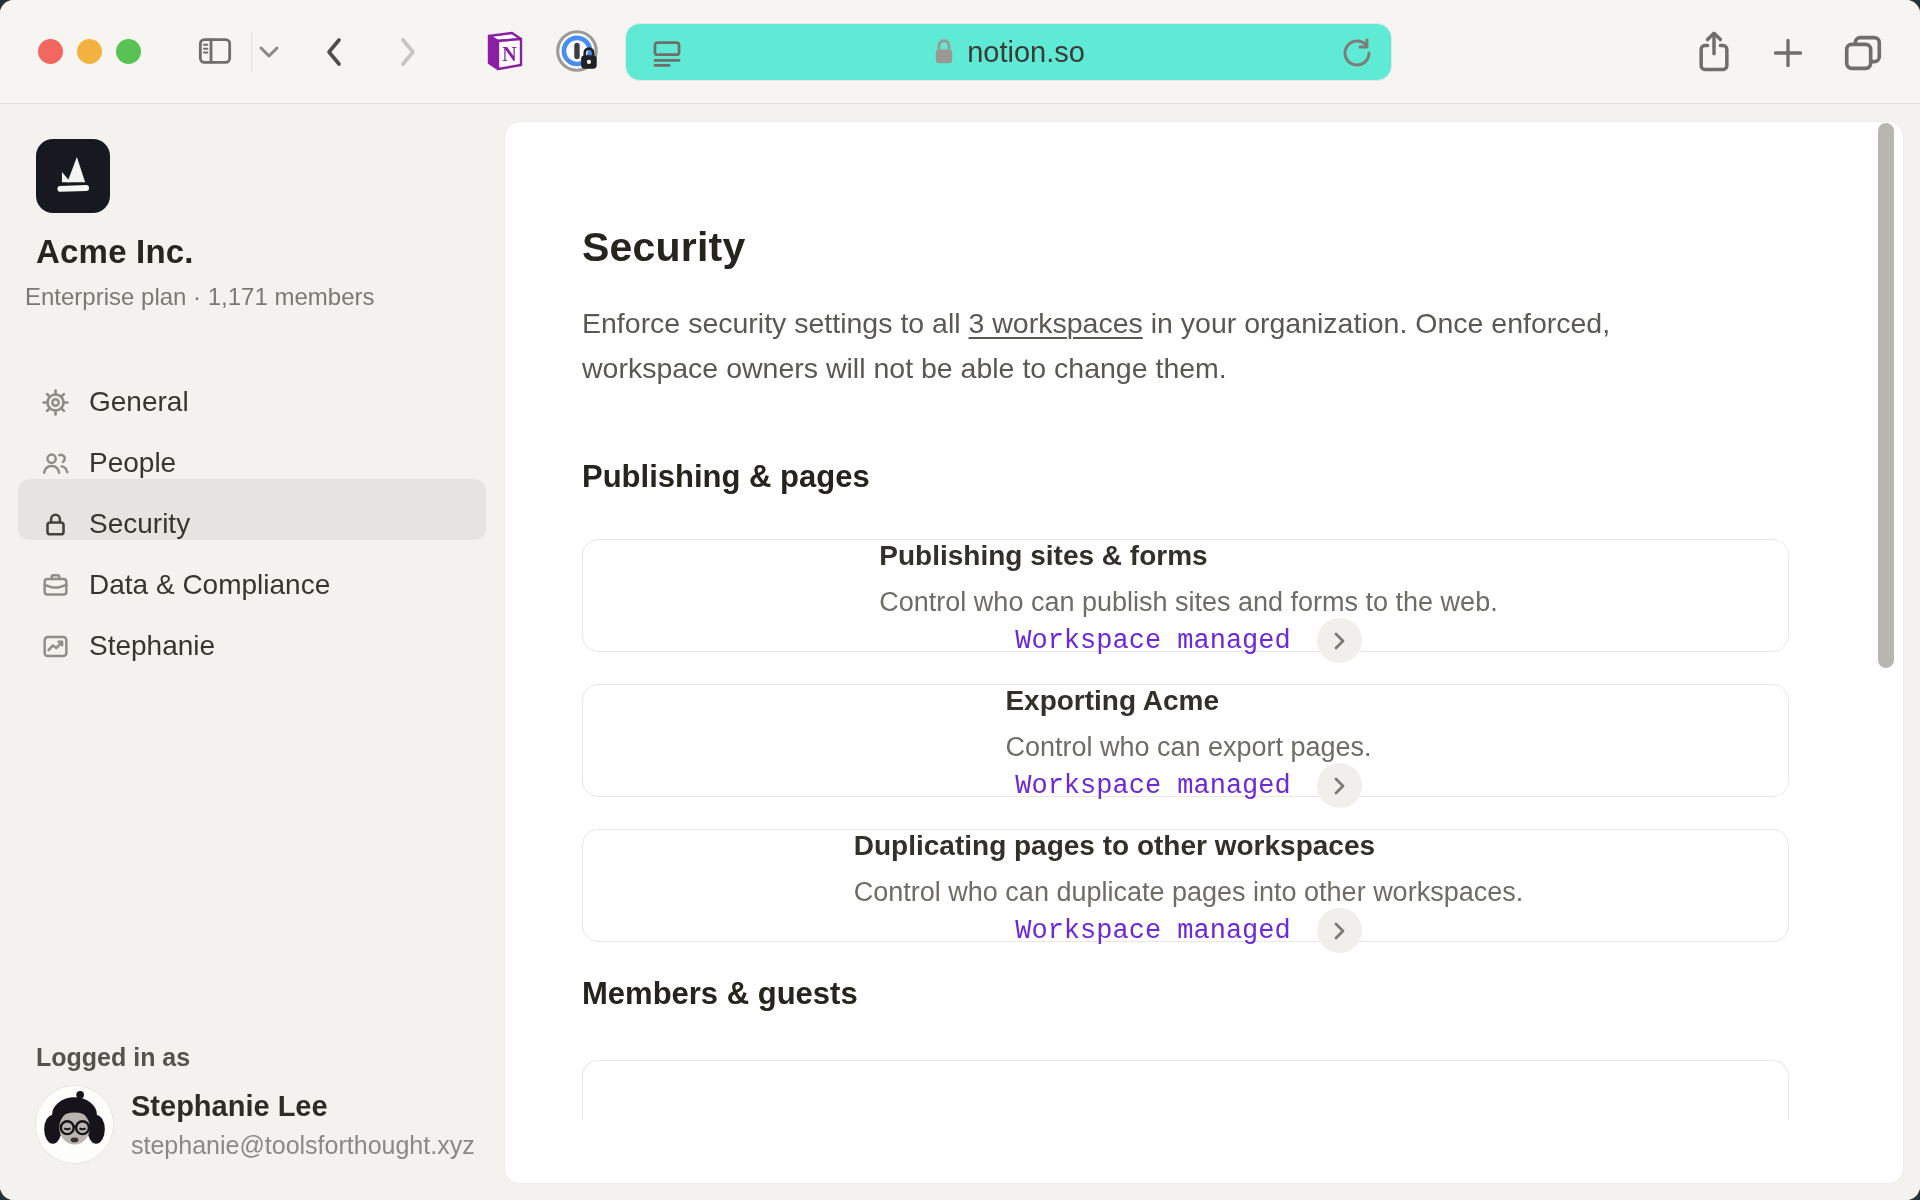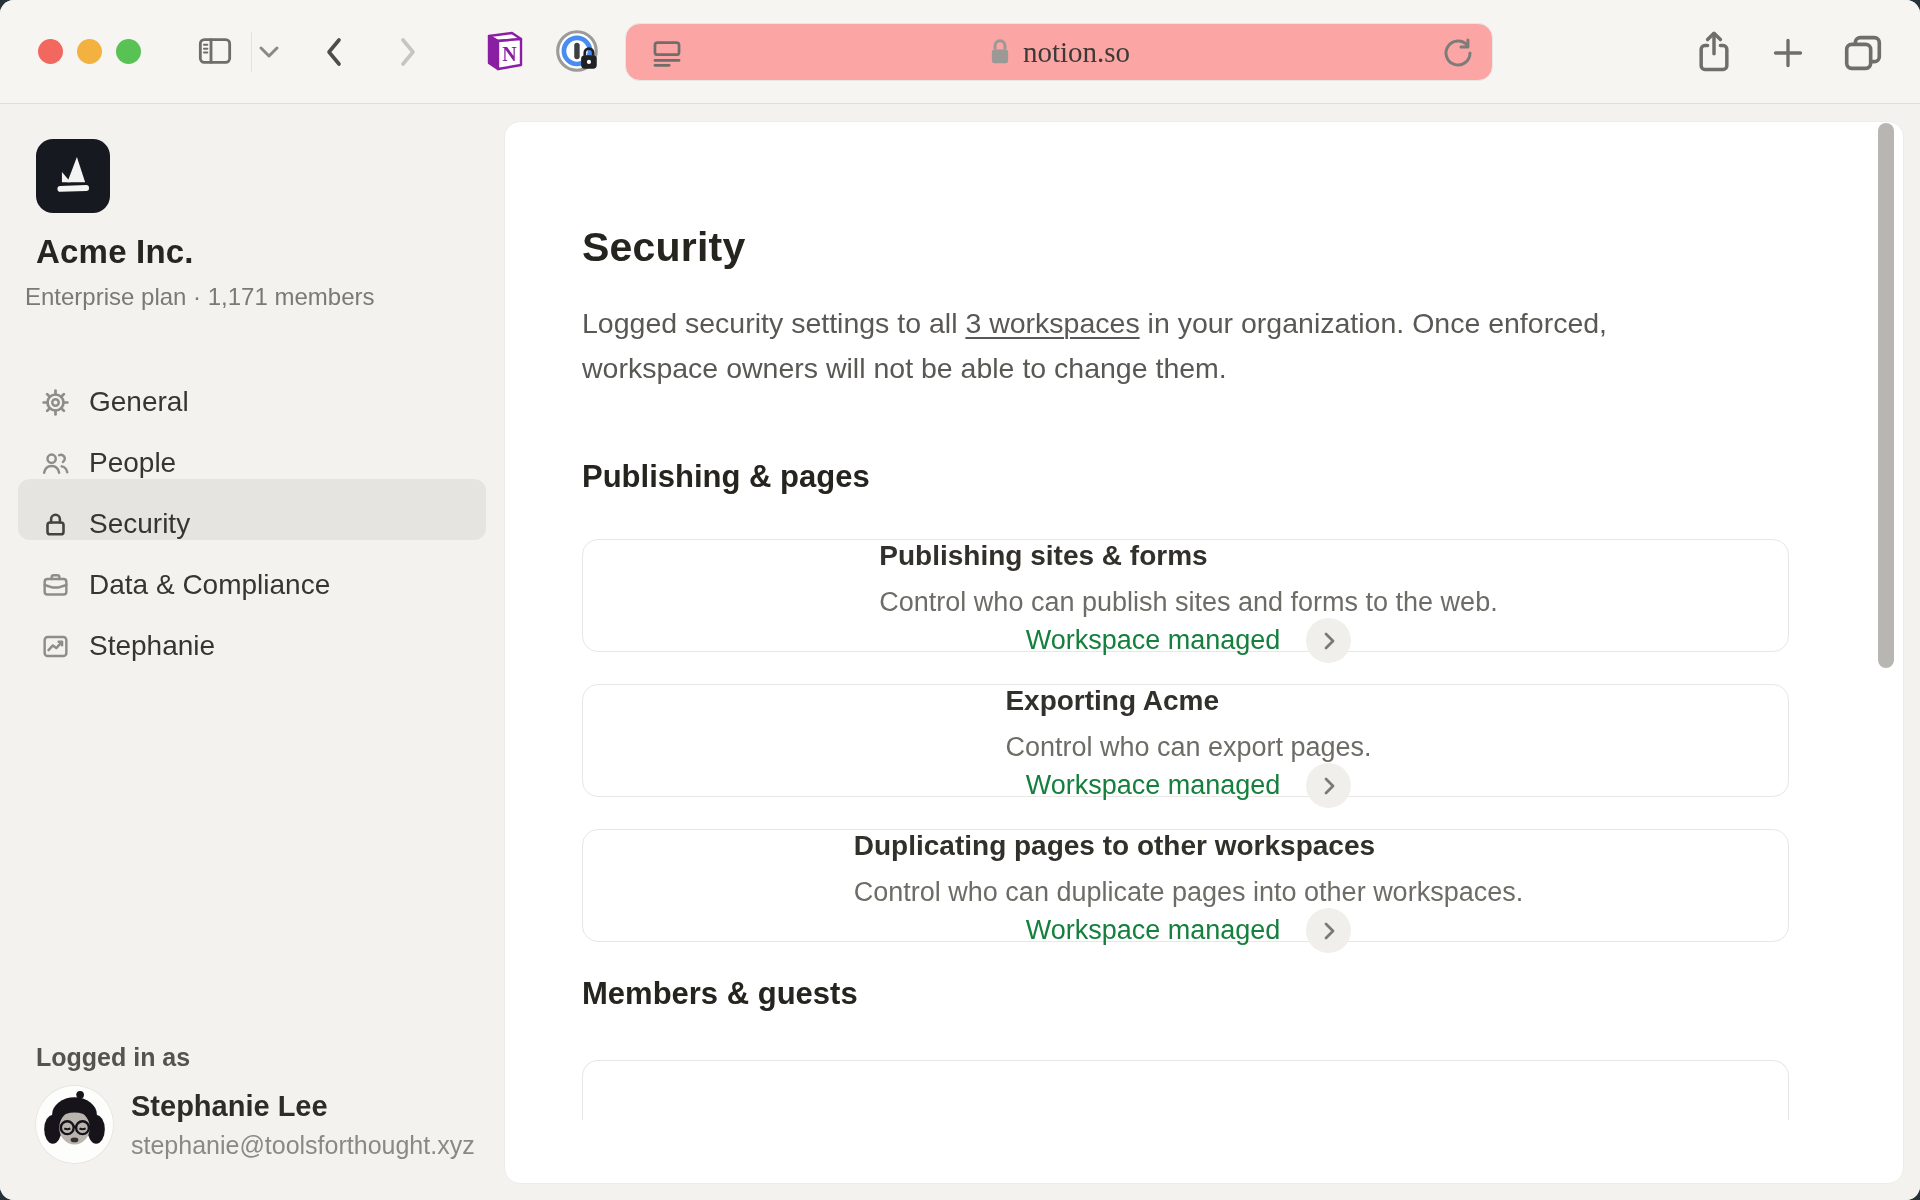--- a/index.html
+++ b/index.html
@@ -4,21 +4,21 @@
 <style>
   * { margin:0; padding:0; box-sizing:border-box; }
   html,body { width:1920px; height:1200px; background:#263239; font-family:"Liberation Sans","DejaVu Sans",sans-serif; }
   .window { position:relative; width:1920px; height:1200px; border-radius:14px; overflow:hidden; background:#f3f2ef; }
 
   
   .toolbar { position:absolute; left:0; top:0; width:100%; height:104px; background:#f6f5f2; border-bottom:1px solid #dfdedb; }
   .tl { position:absolute; top:39px; width:25px; height:25px; border-radius:50%; }
   .tbtn { position:absolute; display:flex; align-items:center; justify-content:center; background:none; border:none; cursor:default; }
   .tb-divider { position:absolute; left:251px; top:32px; width:1px; height:40px; background:#e3e2df; }
-  .urlbar { position:absolute; left:625px; top:23px; width:868px; height:58px; background:#fca5a5; border:1px solid #e7e6e3; border-radius:15px; display:flex; align-items:center;font-family:Liberation Serif, serif; }
+  .urlbar { position:absolute; left:625px; top:23px; width:767px; height:58px; background:#5eead4; border:1px solid #e7e6e3; border-radius:15px; display:flex; align-items:center; }
   .url-center { position:absolute; left:0; right:0; top:0; bottom:0; display:flex; align-items:center; justify-content:center; gap:11px; }
   .url-text { font-size:29px; color:#3b3a37; }
   .reader-ic { position:absolute; left:24px; top:14px; }
   .reload-ic { position:absolute; right:16px; top:11px; }
   svg { display:block; }
 
   
   .page { position:absolute; left:0; top:105px; right:0; bottom:0; background:#f3f2ef; }
   .ws-logo { position:absolute; left:36px; top:34px; width:74px; height:74px; background:#171921; border-radius:17px; display:flex; align-items:center; justify-content:center; }
   .ws-name { position:absolute; left:36px; top:128px; font-size:33px; font-weight:700; color:#27251f; letter-spacing:.2px; }
@@ -38,21 +38,21 @@
   .content-inner { padding:102px 114px 0 77px; }
   h1.page-title { font-size:41px; font-weight:700; color:#26241e; letter-spacing:.2px; }
   .intro { margin-top:30px; font-size:28.5px; line-height:45px; color:#5a5854; max-width:1045px; }
   .intro a { color:#5a5854; text-decoration:underline; text-underline-offset:4px; text-decoration-thickness:1.5px; cursor:pointer; }
   h2.sect { margin-top:68px; font-size:31px; font-weight:700; color:#26241e; }
   .cards { margin-top:44px; display:flex; flex-direction:column; gap:32px; }
   .setting-card { border:1px solid #e9e7e3; border-radius:16px; height:113px; padding:0 30px 0 36px; display:flex; align-items:center; justify-content:space-between; background:#fff;flex-direction:column; }
   .sc-left .sc-title { font-size:28px; font-weight:700; color:#32302b; margin-bottom:15px; }
   .sc-left .sc-desc { font-size:27px; color:#6e6c67; }
   .sc-right { display:flex; align-items:center; gap:26px; }
-  .sc-status { font-size:27px; color:#15803d; }
+  .sc-status { font-size:27px; color:#6d28d9;font-family:Liberation Mono, monospace; }
   .sc-chevron { width:45px; height:45px; border-radius:50%; background:#f0efec; display:flex; align-items:center; justify-content:center; border:none; cursor:default; }
   .stub-card { margin-top:48px; height:60px; border:1px solid #e9e7e3; border-bottom:none; border-radius:16px 16px 0 0; background:#fff; }
 
   
   .scroll-thumb { position:absolute; left:1878px; top:18px; width:16px; height:545px; border-radius:8px; background:#b7b6b3; }
 </style>
 </head>
 <body>
 
 <div class="window">
@@ -264,21 +264,21 @@
         <path d="M27.1 26.4 q1.9 1.2 3.8 0" fill="none" stroke="#16141a" stroke-width="1.3"></path>
         <ellipse cx="24" cy="33.6" rx="2.4" ry="1.5" fill="#3a2f33"></ellipse>
       </svg>
     </div>
     <div class="foot-name">Stephanie Lee</div>
     <div class="foot-email">stephanie@toolsforthought.xyz</div>
 
     <div class="content-card">
       <div class="content-inner">
         <h1 class="page-title">Security</h1>
-        <p class="intro"><span>Logged security settings to all </span><a>3 workspaces</a><span> in your organization. Once enforced, workspace owners will not be able to change them.</span></p>
+        <p class="intro"><span>Enforce security settings to all </span><a>3 workspaces</a><span> in your organization. Once enforced, workspace owners will not be able to change them.</span></p>
 
         <h2 class="sect">Publishing &amp; pages</h2>
 
         <div class="cards">
           <div class="setting-card">
             <div class="sc-left">
               <div class="sc-title">Publishing sites &amp; forms</div>
               <div class="sc-desc">Control who can publish sites and forms to the web.</div>
             </div>
             <div class="sc-right">

